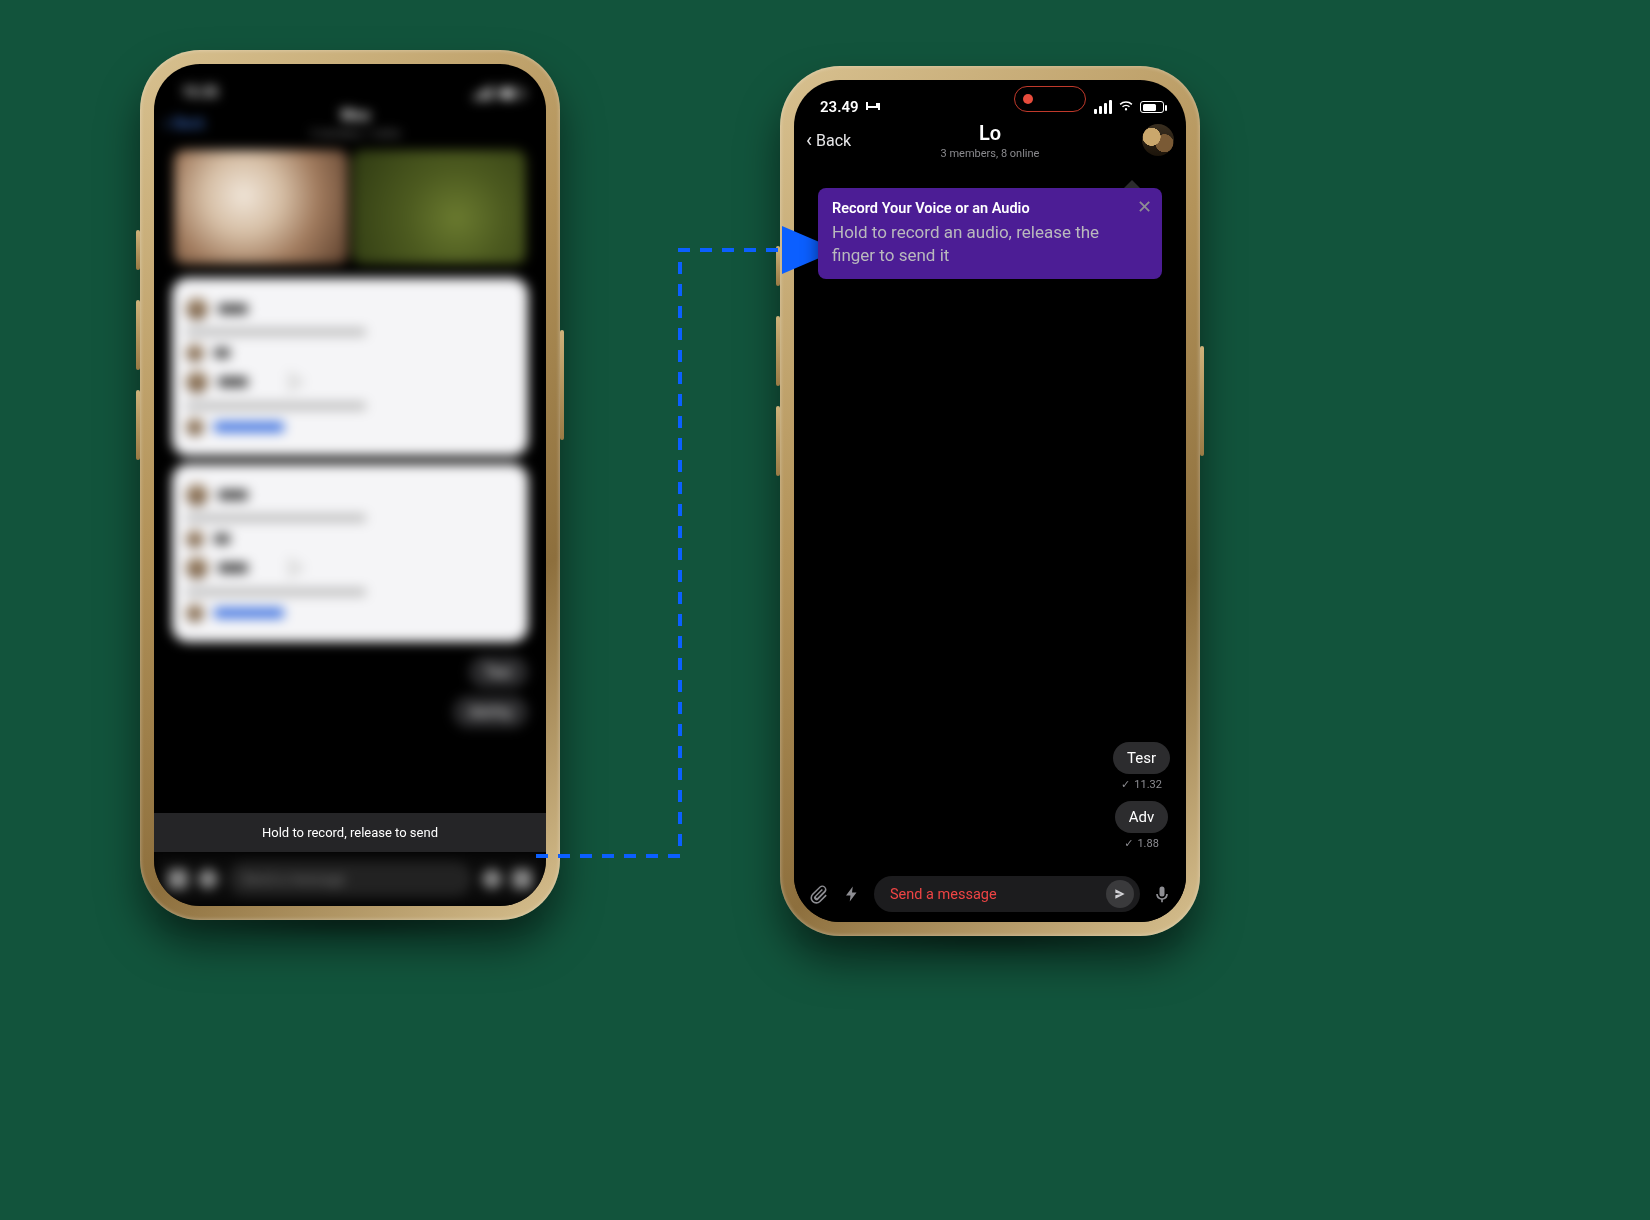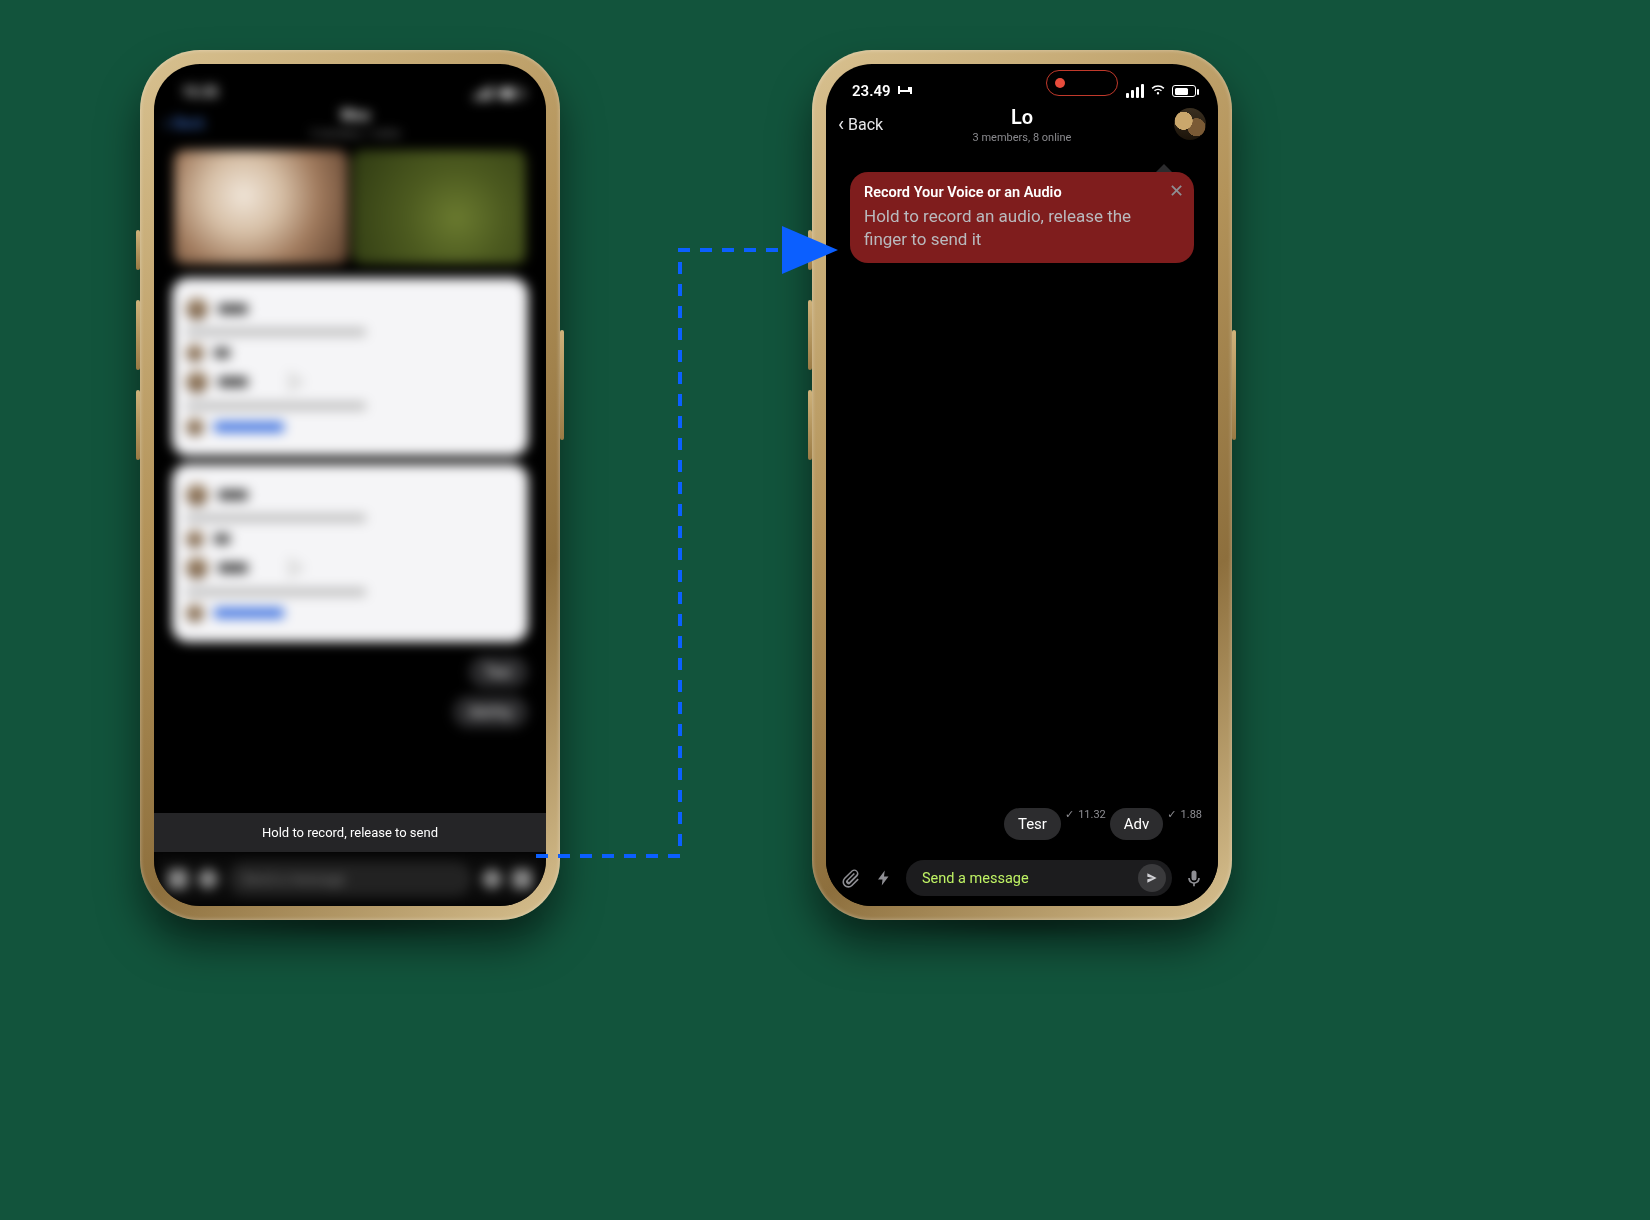--- a/index.html
+++ b/index.html
@@ -82,21 +82,21 @@
     font-size:13px; color:#fff; padding:12px 10px;
     z-index:20;
   }
 
   .compose-blur{position:absolute;left:0;right:0;bottom:0;height:54px;filter:blur(6px);
     display:flex;align-items:center;gap:10px;padding:0 14px;background:#0a0a0a;}
   .compose-blur .ic{width:20px;height:20px;background:#888;border-radius:4px;}
   .compose-blur .inpt{flex:1;height:34px;border-radius:18px;background:#222;color:#777;font-size:14px;padding:0 14px;display:flex;align-items:center;}
 
   
-  .phone-right { left: 780px; top: 50px; margin-left: 32px; }
+  .phone-right { left: 780px; top: 66px; }
 
   .statusbar{position:relative;z-index:60;height:38px;display:flex;align-items:flex-end;justify-content:space-between;padding:0 22px 2px 26px;font-size:15px;font-weight:600;}
   .status-left{display:flex;align-items:center;gap:6px;}
   .status-right{display:flex;align-items:center;gap:6px;}
   .rec-pill{position:absolute;top:6px;left:50%;transform:translateX(24px);width:72px;height:26px;border:1.5px solid #c0392b;border-radius:14px;display:flex;align-items:center;padding-left:8px;}
   .rec-pill::before{content:"";width:10px;height:10px;border-radius:50%;background:#e74c3c;}
 
   .signal{display:inline-flex;gap:2px;align-items:flex-end;}
   .signal span{width:3px;background:#fff;border-radius:1px;}
   .signal span:nth-child(1){height:5px}.signal span:nth-child(2){height:8px}.signal span:nth-child(3){height:11px}.signal span:nth-child(4){height:14px}
@@ -110,41 +110,41 @@
   .title-block{position:absolute;left:0;right:0;text-align:center;pointer-events:none;}
   .title-block .t1{font-size:20px;font-weight:600;}
   .title-block .t2{font-size:11px;color:#8a8a8e;margin-top:2px;}
   .grp-avatar{width:32px;height:32px;border-radius:50%;margin-left:auto;background:
     radial-gradient(circle at 30% 40%, #caa76c 0 30%, transparent 31%),
     radial-gradient(circle at 70% 60%, #7a5a35 0 30%, transparent 31%),
     linear-gradient(#3a2f20,#1c140a);}
 
   .tooltip{
     position:absolute; top:108px; left:24px; right:24px;
-    background:#7f1d1d; border-radius:18px; padding:12px 38px 12px 14px;
+    background:#4c1d95; border-radius:8px; padding:12px 38px 12px 14px;
     box-shadow:0 4px 16px rgba(0,0,0,.5);
     z-index:5;
   }
   .tooltip::before{
     content:""; position:absolute; top:-8px; right:22px;
     border-left:8px solid transparent;border-right:8px solid transparent;border-bottom:8px solid #2c2c2e;
   }
   .tt-title{font-size:14.5px;font-weight:600;color:#fff;margin-bottom:4px;}
   .tt-body{font-size:17px;color:#b9b9bd;line-height:1.35;}
   .tt-close{position:absolute;top:10px;right:10px;color:#8e8e93;font-size:18px;line-height:1;}
 
-  .msgs{position:absolute;right:16px;bottom:66px;display:flex;flex-direction:row;align-items:flex-start;gap:4px;}
+  .msgs{position:absolute;right:16px;bottom:66px;display:flex;flex-direction:column;align-items:center;gap:4px;}
   .bubble{background:#2c2c2e;color:#fff;border-radius:16px;padding:7px 14px;font-size:15px;}
   .meta{display:flex;align-items:center;gap:4px;font-size:11px;color:#8e8e93;margin-bottom:6px;}
   .check{font-size:11px;color:#8e8e93;}
 
   .composer{position:absolute;left:0;right:0;bottom:0;height:56px;display:flex;align-items:center;gap:10px;padding:0 12px;background:#000;}
   .c-icon{color:#8e8e93;display:flex;align-items:center;justify-content:center;width:24px;height:24px;}
   .input-pill{flex:1;height:36px;border-radius:20px;background:#1c1c1e;display:flex;align-items:center;padding:0 6px 0 16px;}
-  .input-pill .ph{flex:1;color:#bef264;font-size:14.5px;}
+  .input-pill .ph{flex:1;color:#ef4444;font-size:14.5px;}
   .send-inner{width:28px;height:28px;border-radius:50%;background:#3a3a3c;color:#d0d0d4;display:flex;align-items:center;justify-content:center;}
 
   
   svg.connector{position:absolute;left:0;top:0;width:1650px;height:1220px;pointer-events:none;}
 
 </style>
 </head>
 <body>
 
 <div class="phone phone-left">

